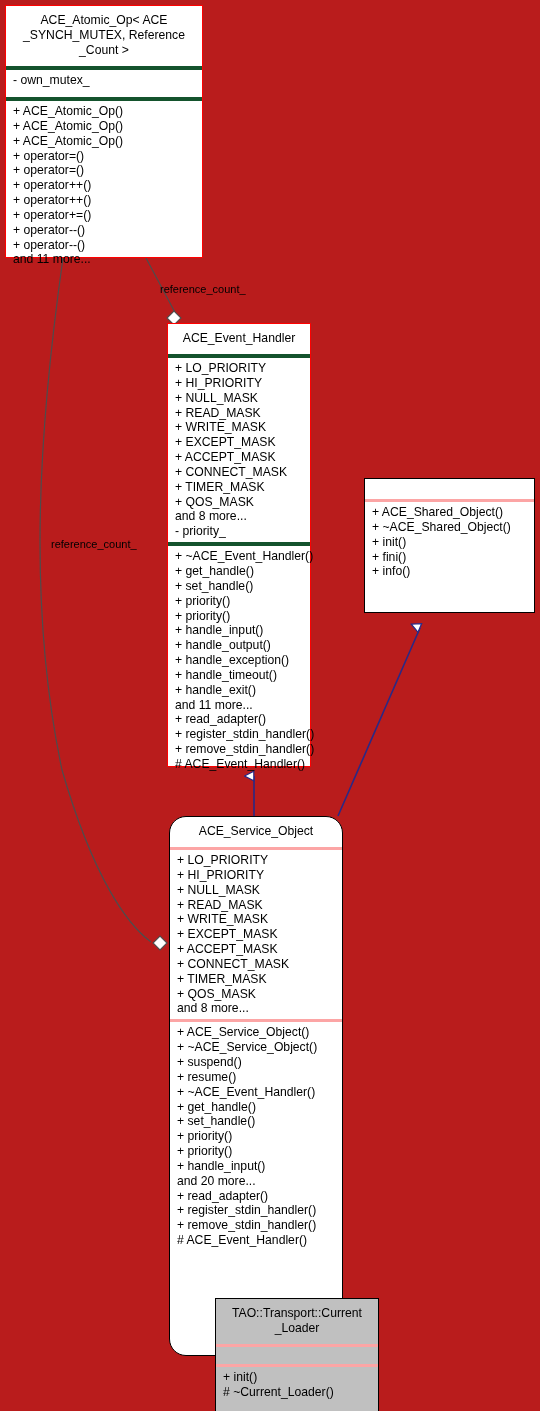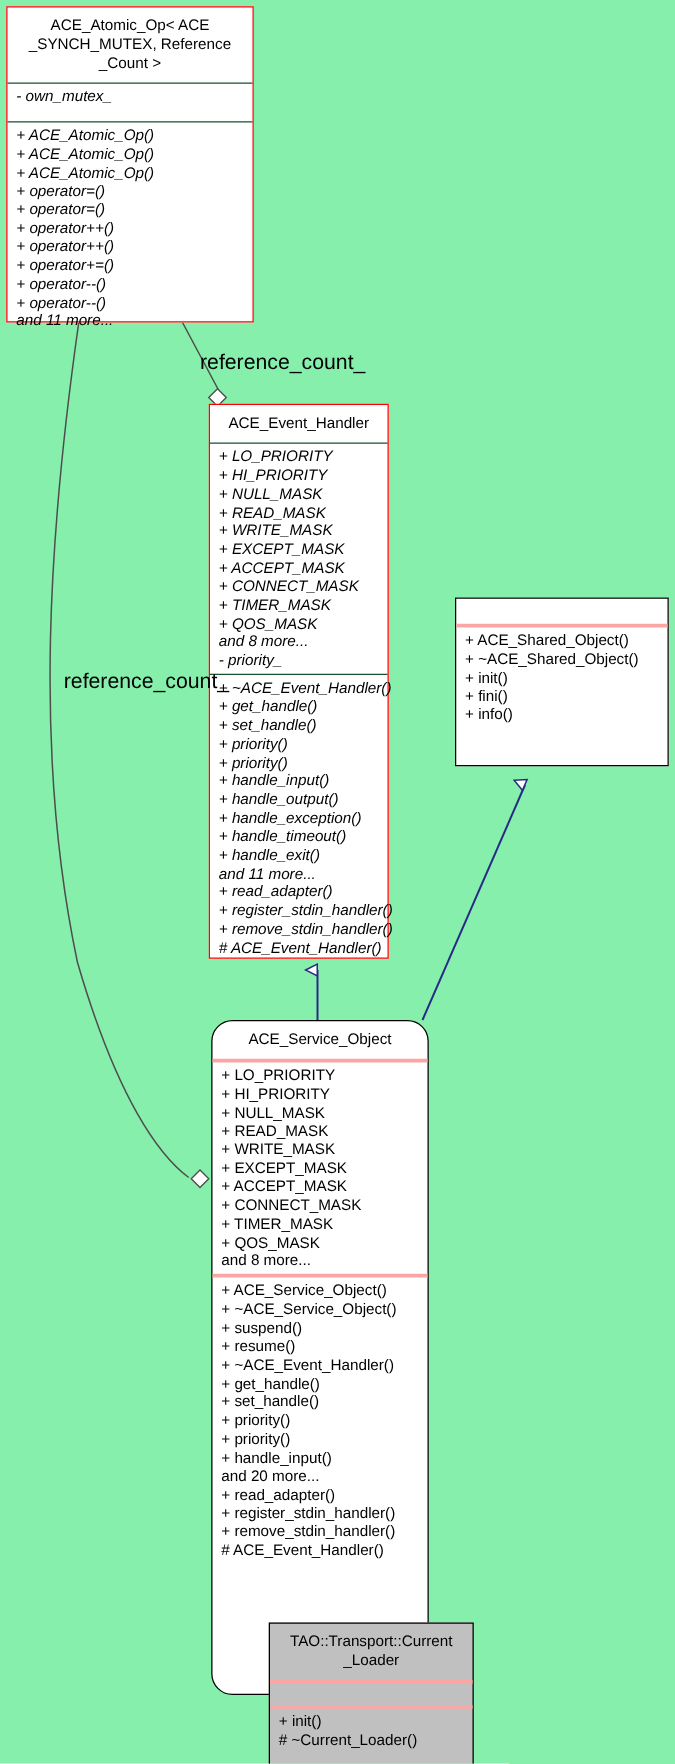--- a/index.html
+++ b/index.html
@@ -7,21 +7,21 @@
     padding: 0;
     background: #ffffff;
   }
   body {
     font-family: "Liberation Sans", "DejaVu Sans", sans-serif;
   }
   #canvas {
     position: relative;
     width: 540px;
     height: 1411px;
-    background: #86efac;
+    background: #b91c1c;
     overflow: hidden;
   }
   svg.edges {
     position: absolute;
     left: 0;
     top: 0;
     width: 540px;
     height: 1411px;
     pointer-events: none;
   }
@@ -39,22 +39,21 @@
     background: #c0c0c0;
   }
   .compartment {
     box-sizing: border-box;
     padding: 3px 0 3px 0;
   }
   .compartment + .compartment {
     border-top: 3px solid #fca5a5;
   }
   .red .compartment + .compartment {
-    border-top: 1px solid #14532d;
-    font-style: italic;
+    border-top: 4px solid #14532d;
   }
   .title {
     text-align: center;
     font-size: 12.2px;
     line-height: 15px;
     color: #000000;
     padding: 4px 4px 5px 4px;
   }
   .members {
     font-size: 12.2px;
@@ -65,21 +64,21 @@
     white-space: nowrap;
   }
   .members .row {
     height: 14.85px;
   }
   .empty-compartment {
     height: 20px;
   }
   .edge-label {
     position: absolute;
-    font-size: 17px;
+    font-size: 11px;
     line-height: 13px;
     color: #000000;
     white-space: nowrap;
     z-index: 3;
   }
 </style>
 </head>
 <body>
 
 <div id="canvas">

